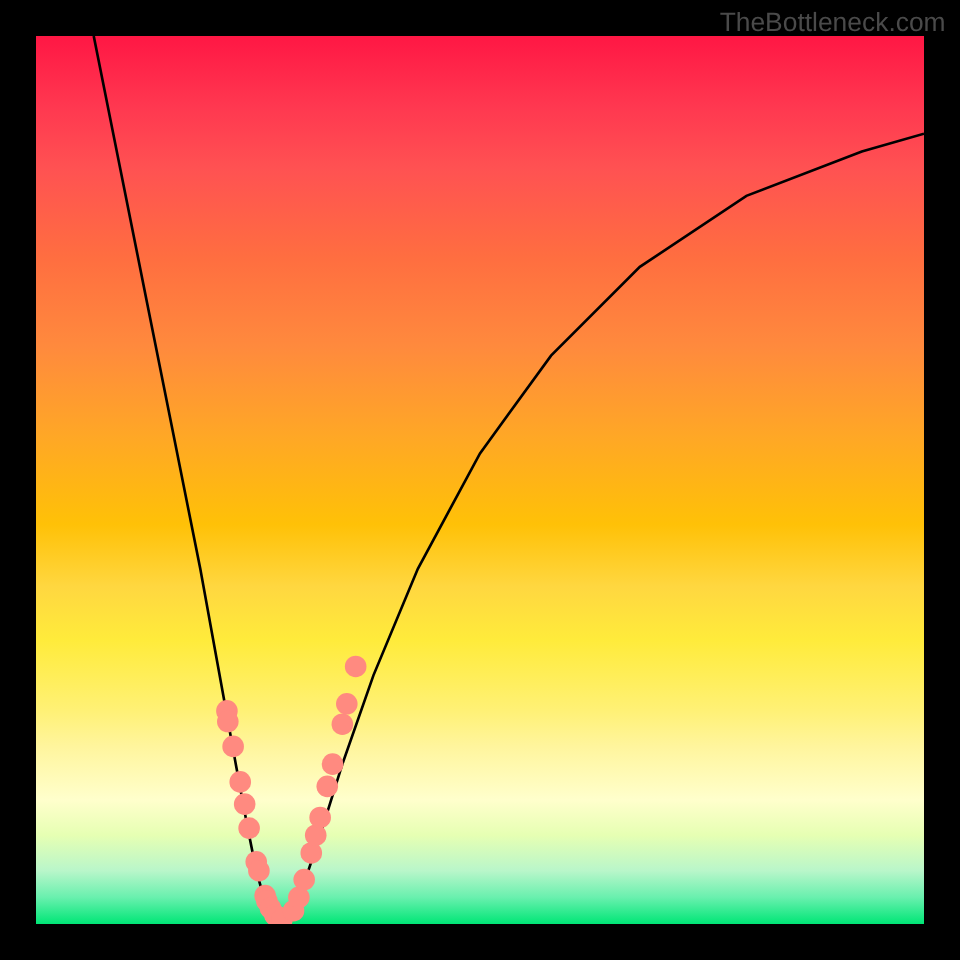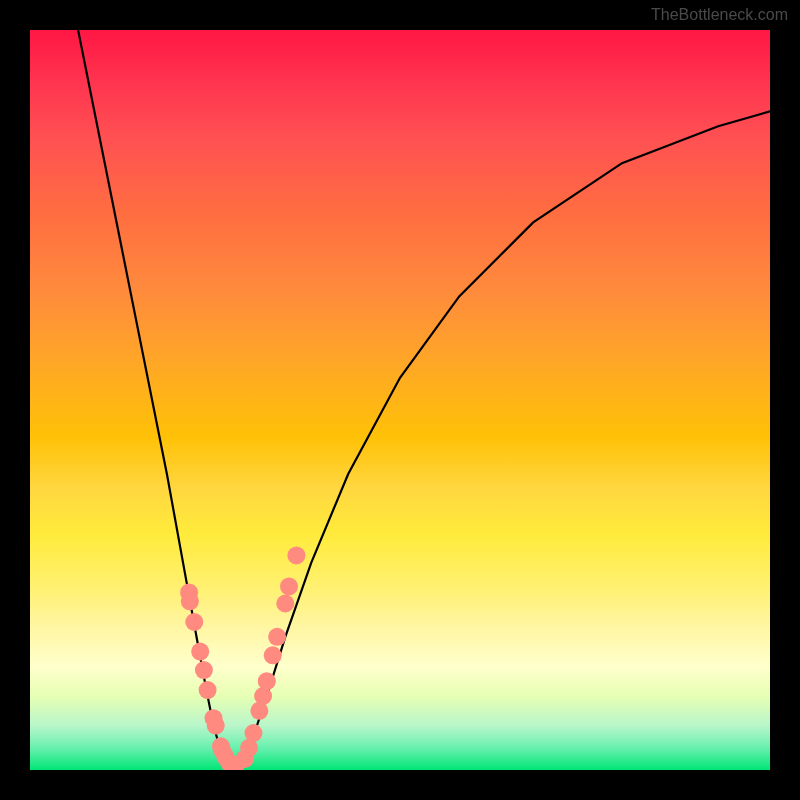--- a/index.html
+++ b/index.html
@@ -8,21 +8,21 @@
       height: 800px;
       background: #000;
       position: relative;
       font-family: Arial, sans-serif;
     }
     .watermark {
       position: absolute;
       top: 6px;
       right: 12px;
       color: #4a4a4a;
-      font-size: 16px;
+      font-size: 22px;
       font-weight: 500;
       z-index: 10;
       margin-left: 44px;
     }
     .plot-area {
       position: absolute;
       top: 30px;
       left: 30px;
       width: 740px;
       height: 740px;

